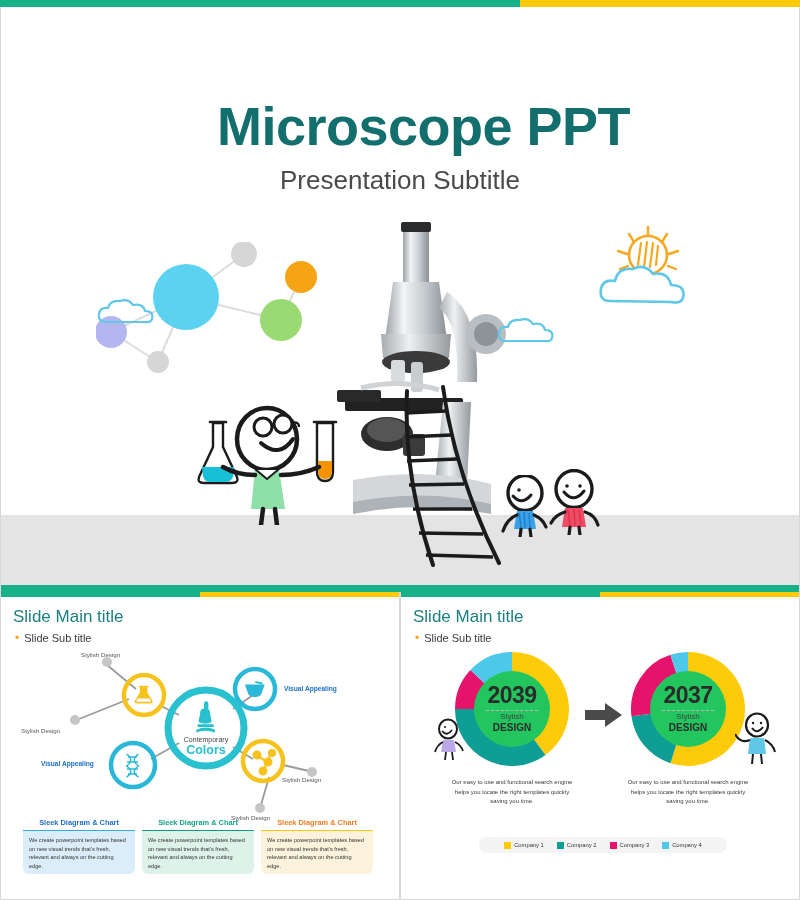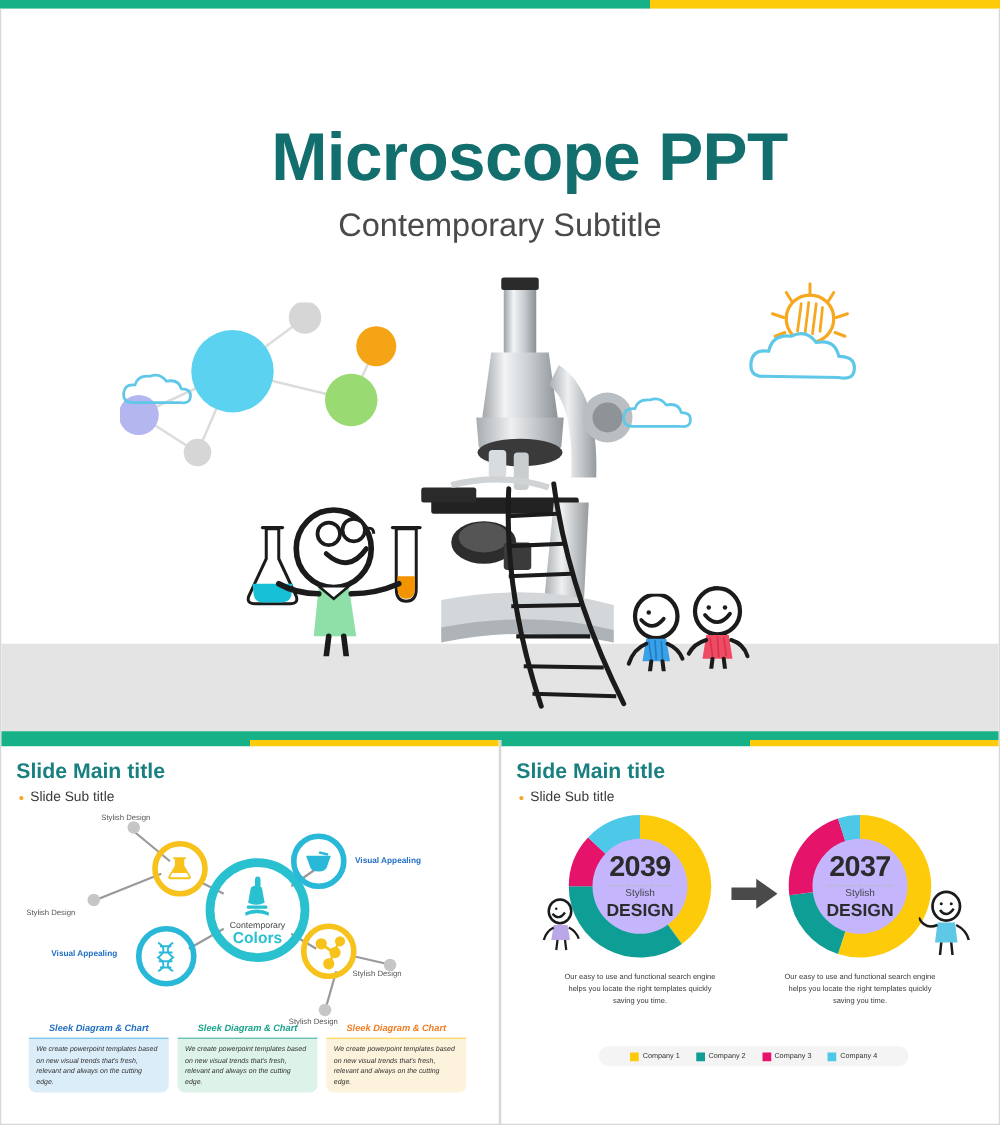--- a/index.html
+++ b/index.html
@@ -71,37 +71,37 @@
     position: relative;
     border: 1px solid #d8d8d8;
     border-top: none;
     overflow: hidden;
   }
   .slide-topbar { display: flex; height: 5px; width: 100%; }
   .slide-topbar .sg { background: #16b187; flex: 0 0 50%; }
   .slide-topbar .sy { background: #fdcb0a; flex: 1; }
   .slide-main-title {
     margin: 10px 0 0 12px;
-    font-size: 17px; font-weight: bold; color: #1a7f7f;
+    font-size: 17px; font-weight: normal; color: #1a7f7f;
   }
   .slide-sub-row { margin: 5px 0 0 14px; display: flex; align-items: center; gap: 5px; }
   .slide-sub-bullet { color: #f5a623; font-size: 12px; line-height: 1; }
   .slide-sub-title { font-size: 11px; color: #3a3a3a; }
 
   
   .hub-wrap { position: absolute; left: 0; top: 55px; width: 452px; height: 175px; }
   .hub-label {
     position: absolute; font-size: 6.2px; color: #555;
     white-space: nowrap; font-family: "Liberation Sans", sans-serif;
   }
   .hub-label.accent { color: #1f6fc4; font-weight: bold; font-size: 6.6px; }
 
   
   .cards { position: absolute; left: 22px; top: 226px; display: flex; gap: 7px; }
-  .card { width: 112px; font-style: italic; }
+  .card { width: 112px; }
   .card-title {
     text-align: center; font-size: 7.4px; font-weight: bold;
     padding-bottom: 3px;
   }
   .card-body {
     font-size: 5.6px; line-height: 1.55; color: #333;
     padding: 5px 6px 7px 6px;
     border-radius: 0 0 6px 6px;
     height: 44px;
   }
@@ -111,27 +111,27 @@
   .card.green .card-body  { background: #ddf3ea; border-top: 1.4px solid #14997f; }
   .card.orange .card-title{ color: #ef7d22; }
   .card.orange .card-body { background: #fdf3dc; border-top: 1.4px solid #fdc50c; }
 
   
   .donuts { position: absolute; left: 0; top: 48px; width: 400px; height: 150px; }
   .donut { position: absolute; width: 118px; height: 118px; }
   .donut .hole {
     position: absolute; left: 21px; top: 21px;
     width: 76px; height: 76px; border-radius: 50%;
-    background: #c4b5fd; display: flex; flex-direction: column;
+    background: #22c55e; display: flex; flex-direction: column;
     align-items: center; justify-content: center;
   }
   .donut .yr { font-size: 23px; font-weight: bold; color: #2b2b2b; letter-spacing: -0.5px; line-height: 1; }
   .donut .sep { width: 52px; border-top: 1px dashed #bbb; margin: 3px 0 2px; }
   .donut .st1 { font-size: 8px; color: #444; line-height: 1.1; }
-  .donut .st2 { font-size: 14px; font-weight: bold; color: #2b2b2b; line-height: 1.15; }
+  .donut .st2 { font-size: 10px; font-weight: bold; color: #2b2b2b; line-height: 1.15; }
   .donut-caption {
     position: absolute; width: 128px; font-size: 6px;
     line-height: 1.6; text-align: center; color: #3a3a3a;
   }
   .arrow-mid { position: absolute; left: 184px; top: 62px; }
   .legend {
     position: absolute; left: 78px; top: 245px;
     width: 248px; height: 16px;
     background: #f4f4f4; border-radius: 8px;
     display: flex; align-items: center; justify-content: center; gap: 13px;
@@ -147,21 +147,21 @@
   <div class="seg-green"></div>
   <div class="seg-yellow"></div>
 </div>
 
 <div class="hero">
 
   <div class="hero-floor"></div>
   <div class="hero-bottombar"></div>
 
   <div class="hero-title">Microscope PPT</div>
-  <div class="hero-subtitle">Contemporary Subtitle</div>
+  <div class="hero-subtitle">Presentation Subtitle</div>
 
   <svg class="molecule" viewBox="0 0 300 135">
     <line x1="15" y1="90" x2="90" y2="55" stroke="#dcdcdc" stroke-width="2"></line>
     <line x1="15" y1="90" x2="62" y2="120" stroke="#dcdcdc" stroke-width="2"></line>
     <line x1="62" y1="120" x2="90" y2="55" stroke="#dcdcdc" stroke-width="2"></line>
     <line x1="90" y1="55" x2="148" y2="12" stroke="#dcdcdc" stroke-width="2"></line>
     <line x1="90" y1="55" x2="185" y2="78" stroke="#dcdcdc" stroke-width="2"></line>
     <line x1="185" y1="78" x2="205" y2="35" stroke="#dcdcdc" stroke-width="2"></line>
     <circle cx="90" cy="55" r="33" fill="#5bd3f0"></circle>
     <circle cx="15" cy="90" r="16" fill="#b3b6ef"></circle>

